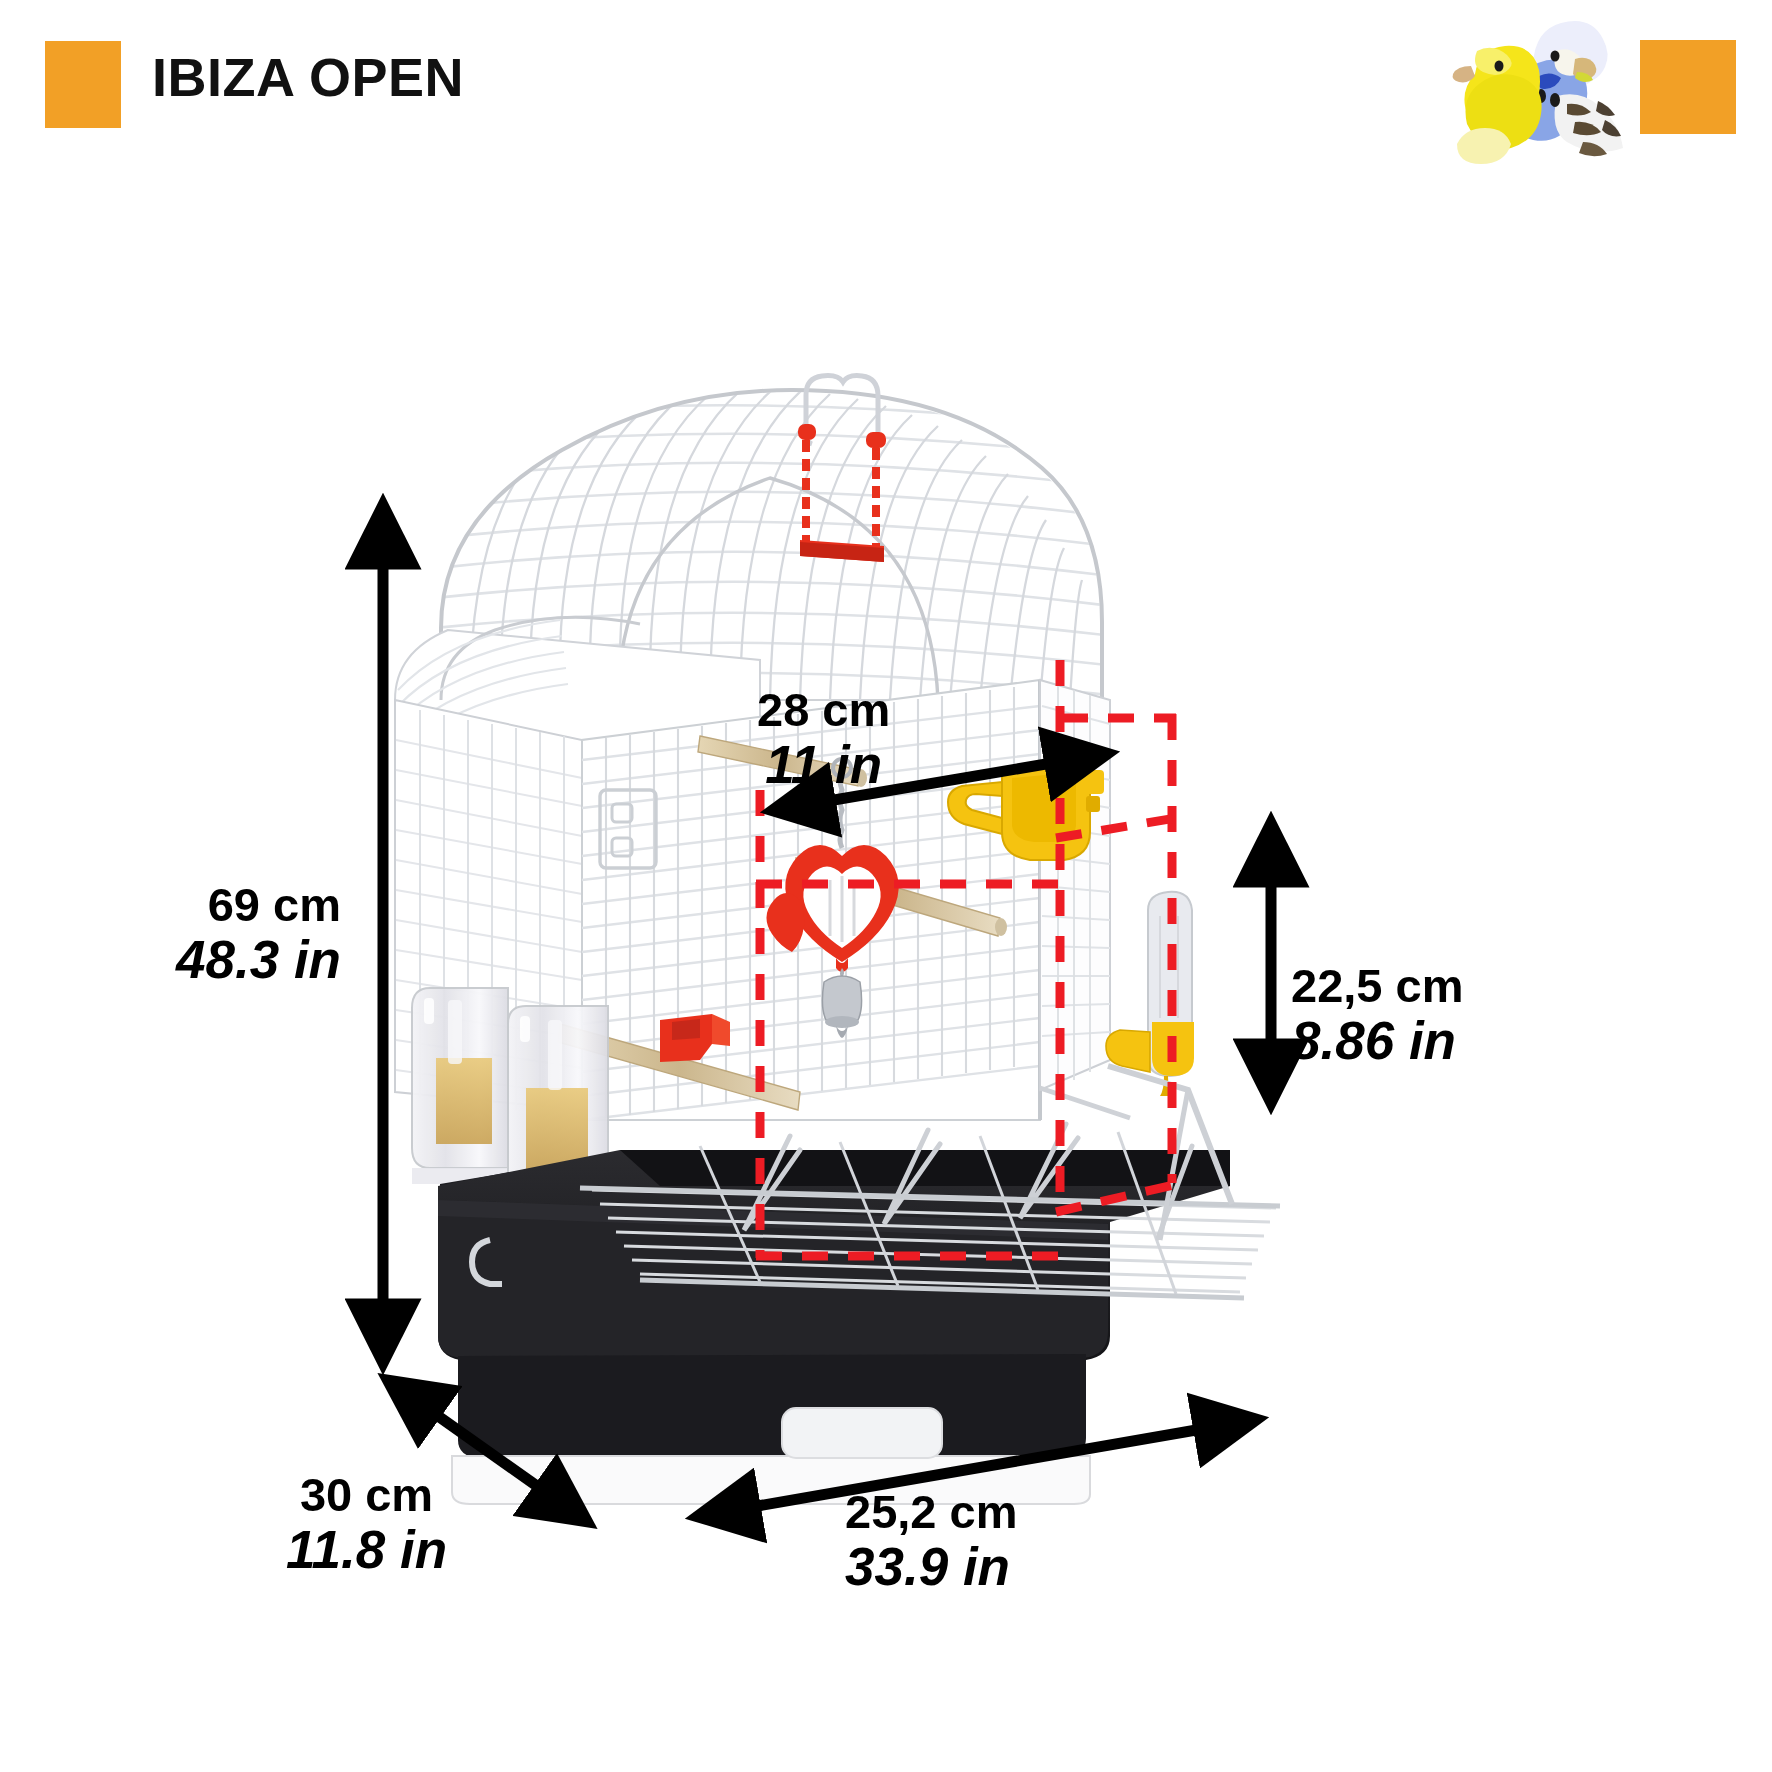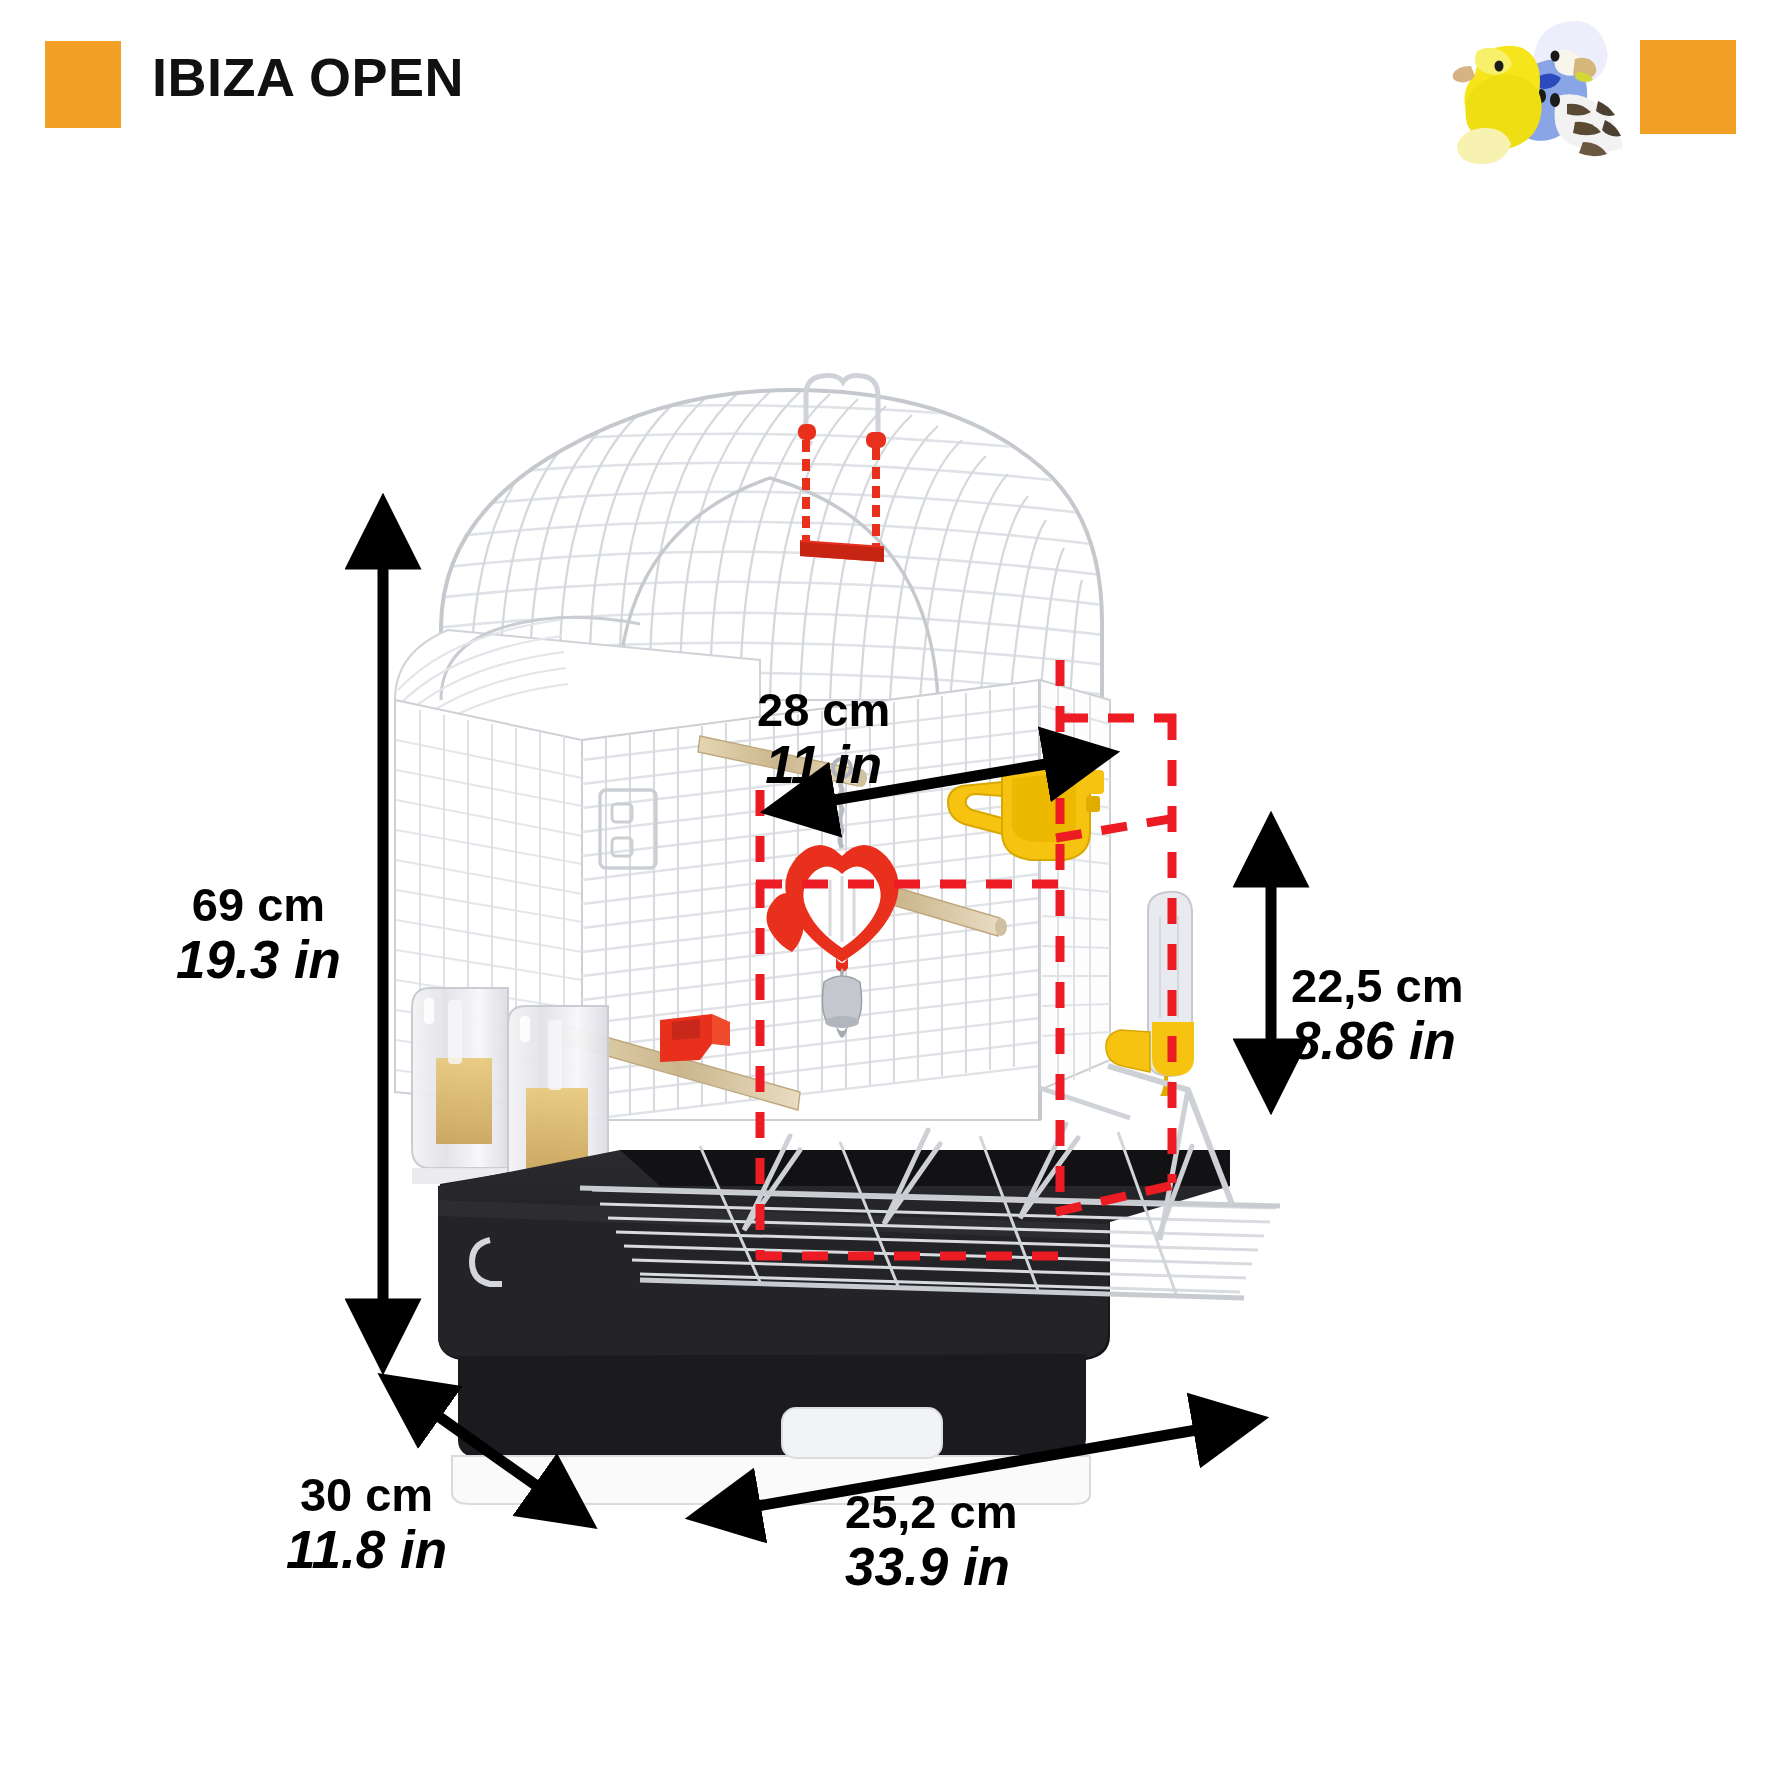--- a/index.html
+++ b/index.html
@@ -58,21 +58,21 @@
   }
   
   .dimlabel {
     position: absolute;
     color: #000;
     line-height: 1.08;
     white-space: nowrap;
   }
   .dim-cm { font-size: 47px; font-weight: bold; }
   .dim-in { font-size: 53px; font-weight: bold; font-style: italic; }
-  .dim-h   { left: 176px;  top: 880px;  text-align: center; }
+  .dim-h   { left: 176px;  top: 880px;  text-align: right; }
   .dim-top { left: 757px;  top: 685px;  text-align: center; }
   .dim-r   { left: 1291px; top: 913px;  text-align: left; margin-top: 48px; }
   .dim-d   { left: 286px;  top: 1470px; text-align: center; }
   .dim-w   { left: 845px;  top: 1487px; text-align: left; }
 
   
   #overlay-arrows, #overlay-dash {
     position: absolute;
     left: 0; top: 0;
     width: 1772px; height: 1772px;
@@ -495,21 +495,21 @@
 
     <line x1="1271" y1="826" x2="1271" y2="1100" stroke="#000" stroke-width="11" marker-start="url(#at)" marker-end="url(#ah)"></line>
 
     <line x1="585" y1="1520" x2="390" y2="1382" stroke="#000" stroke-width="11" marker-start="url(#at)" marker-end="url(#ah)"></line>
 
     <line x1="700" y1="1516" x2="1254" y2="1420" stroke="#000" stroke-width="11" marker-start="url(#at)" marker-end="url(#ah)"></line>
   </svg>
 
   <div class="dimlabel dim-h">
     <div class="dim-cm">69 cm</div>
-    <div class="dim-in">19.3 in</div>
+    <div class="dim-in">48.3 in</div>
   </div>
 
   <div class="dimlabel dim-top">
     <div class="dim-cm">28 cm</div>
     <div class="dim-in">11 in</div>
   </div>
 
   <div class="dimlabel dim-r">
     <div class="dim-cm">22,5 cm</div>
     <div class="dim-in">8.86 in</div>

